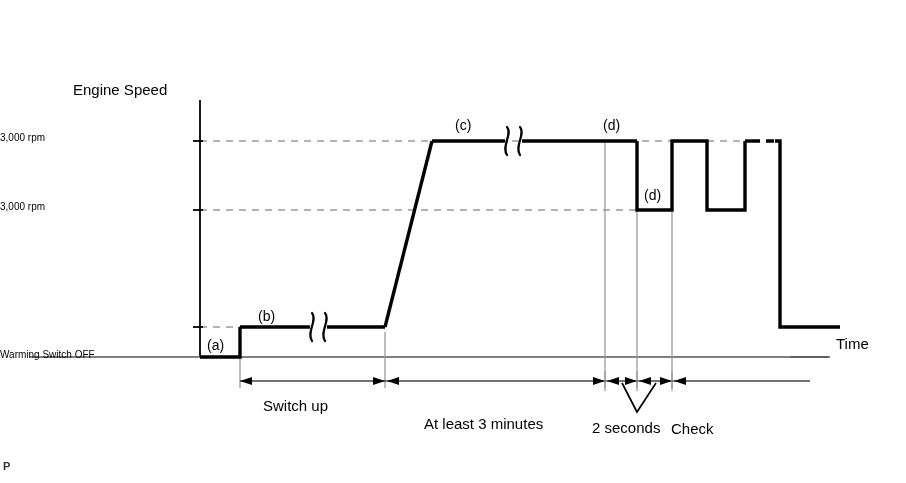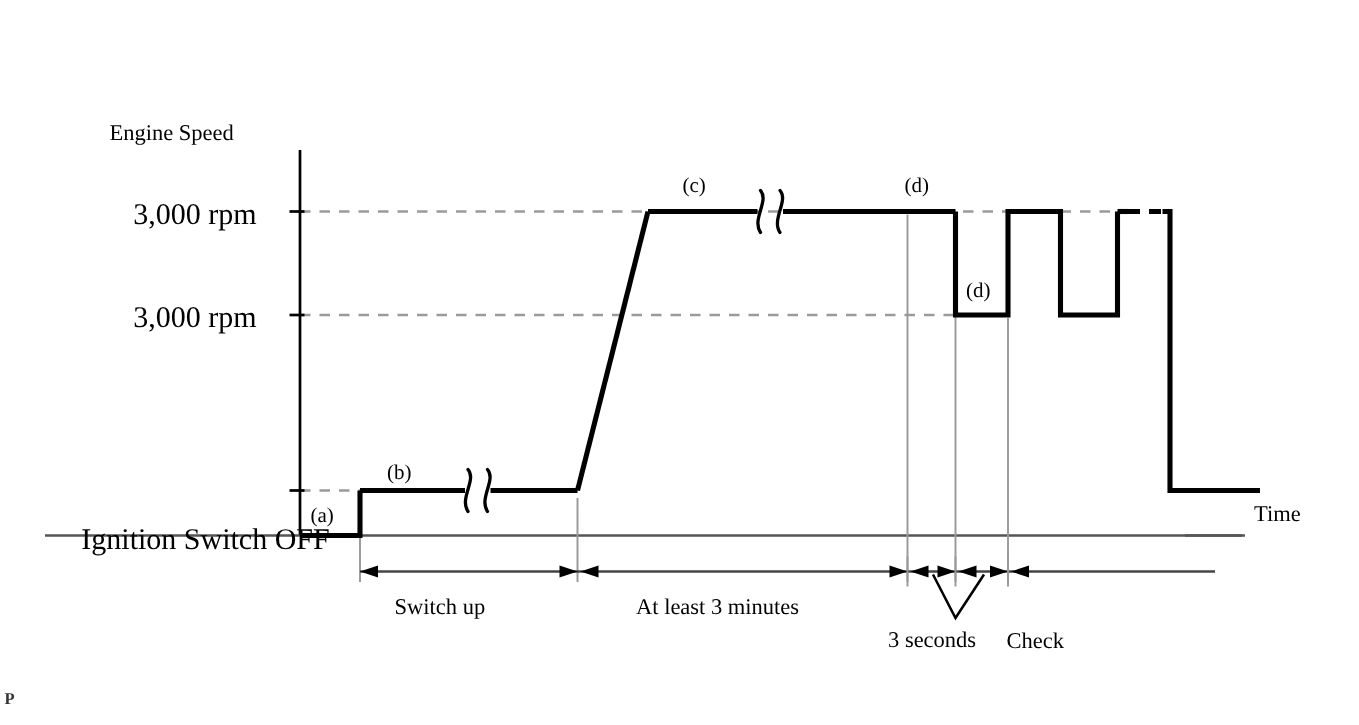--- a/index.html
+++ b/index.html
@@ -17,27 +17,27 @@
     background: #ffffff;
     overflow: hidden;
   }
   #diagram {
     position: absolute;
     left: 0;
     top: 0;
   }
   .lbl {
     position: absolute;
-    font-family: Liberation Serif, serif;
+    font-family: Liberation Sans, sans-serif;
     color: #000000;
     white-space: nowrap;
     line-height: 1;
   }
   .axis-title { font-size: 15px; }
-  .tick-label { font-size: 20px; text-align: center; padding-left: 36px; }
+  .tick-label { font-size: 10px; text-align: left; }
   .step-label { font-size: 14px; }
   .dim-label  { font-size: 15px; }
   .time-label { font-size: 15px; }
   .corner-mark { font-size: 11px; font-weight: bold; color: #333; }
 </style>
 </head>
 <body>
 
 <div id="stage">
 
@@ -125,28 +125,28 @@
     </g>
 
   </svg>
 
   <div class="lbl axis-title" style="left:73px; top:82px;">Engine Speed</div>
 
   <div class="lbl time-label" style="left:836px; top:336px;">Time</div>
 
   <div class="lbl tick-label" style="left:0px; width:188px; top:133px;">3,000 rpm</div>
   <div class="lbl tick-label" style="left:0px; width:188px; top:202px;">3,000 rpm</div>
-  <div class="lbl tick-label" style="left:0px; width:202px; top:350px;">Ignition Switch OFF</div>
+  <div class="lbl tick-label" style="left:0px; width:202px; top:350px;">Warming Switch OFF</div>
 
   <div class="lbl step-label" style="left:207px; top:338px;">(a)</div>
   <div class="lbl step-label" style="left:258px; top:309px;">(b)</div>
   <div class="lbl step-label" style="left:455px; top:118px;">(c)</div>
   <div class="lbl step-label" style="left:603px; top:118px;">(d)</div>
   <div class="lbl step-label" style="left:644px; top:188px;">(d)</div>
 
   <div class="lbl dim-label" style="left:263px; top:398px;">Switch up</div>
-  <div class="lbl dim-label" style="left:424px; top:398px;">At least 3 minutes</div>
-  <div class="lbl dim-label" style="left:592px; top:420px;">3 seconds</div>
+  <div class="lbl dim-label" style="left:424px; top:416px;">At least 3 minutes</div>
+  <div class="lbl dim-label" style="left:592px; top:420px;">2 seconds</div>
   <div class="lbl dim-label" style="left:648px; top:421px;margin-left:23px;">Check</div>
 
   <div class="lbl corner-mark" style="left:3px; top:461px;">P</div>
 
 </div>
 
 </body></html>

